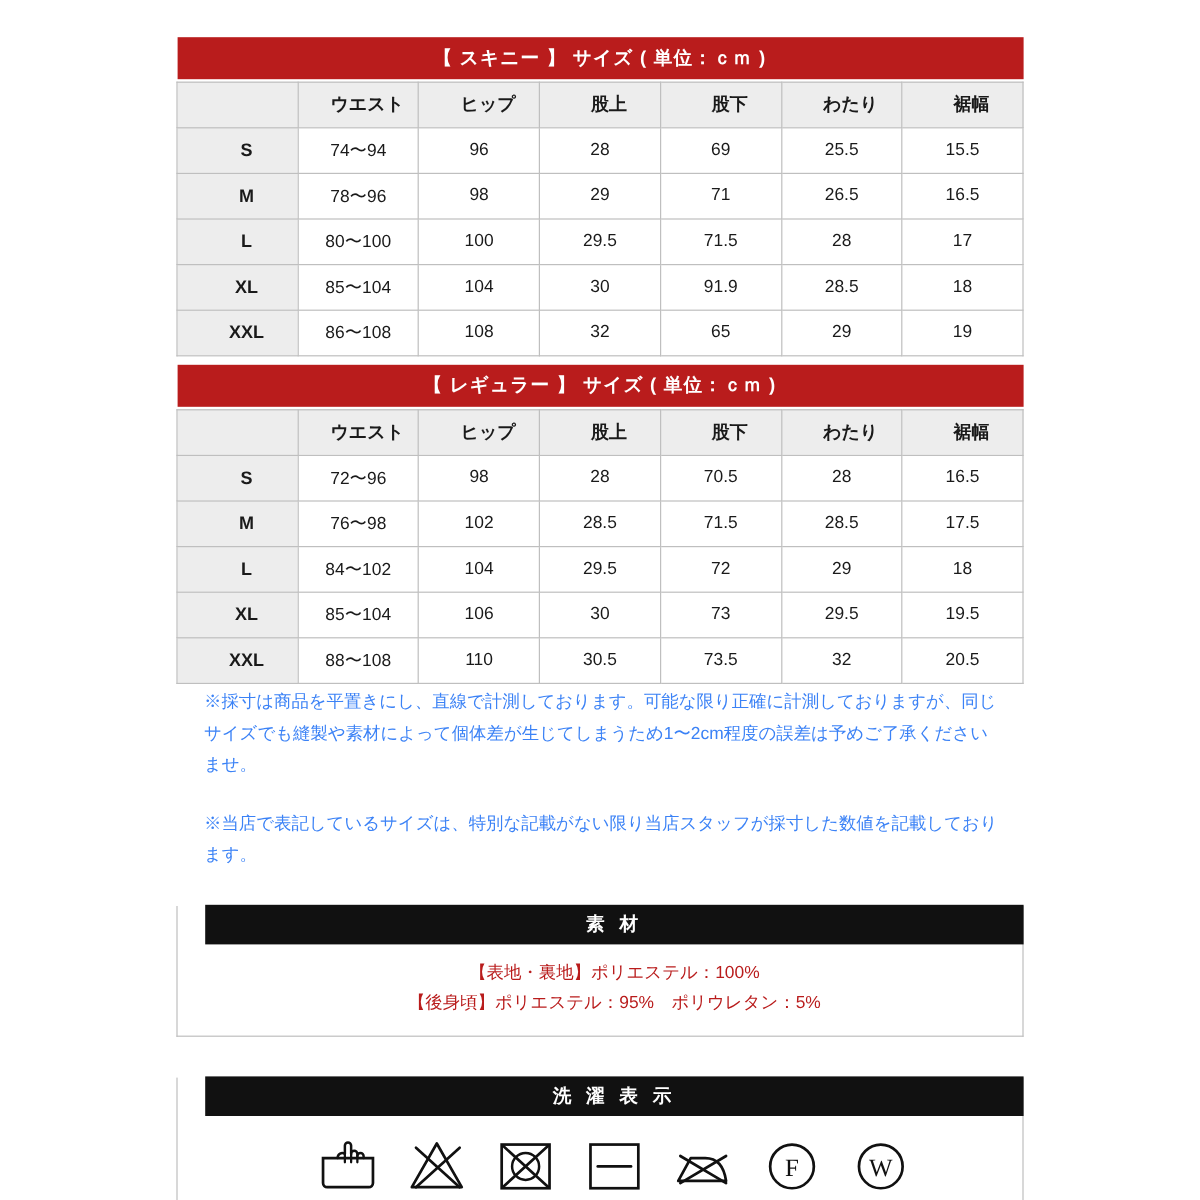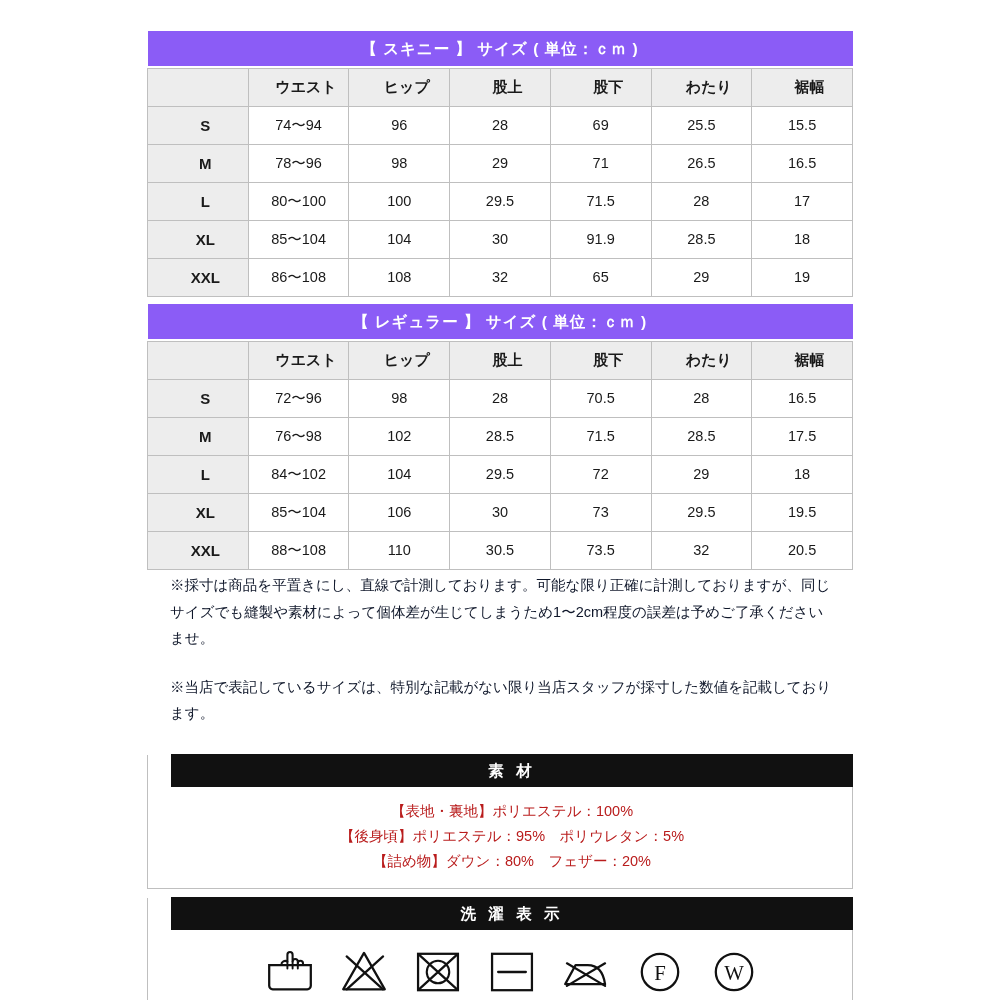--- a/index.html
+++ b/index.html
@@ -28,21 +28,21 @@
     width: 706px;
     left: 147px;
     border-collapse: collapse;
     table-layout: fixed;
   }
   .size-table.skinny { top: 30px; }
   .size-table.regular { top: 303px; }
 
   .size-table caption,
   .tbl-title {
-    background: #8b5cf6;
+    background: #b91c1c;
     color: #ffffff;
     font-size: 15.5px;
     font-weight: bold;
     letter-spacing: 1px;
     text-align: center;
     padding: 9px 0 10px;
     box-sizing: border-box;
     height: 35px;
     line-height: 17px;
   }
@@ -75,21 +75,21 @@
   }
 
   
   .notes {
     position: absolute;
     left: 170px;
     top: 572px;
     width: 668px;
     font-size: 14.5px;
     line-height: 26.5px;
-    color: #0f172a;
+    color: #3b82f6;
   }
   .notes p {
     margin: 0 0 22px 0;
     text-indent: 0;
   }
   .notes p:last-child { margin-bottom: 0; }
 
   
   .block {
     position: absolute;
@@ -273,21 +273,20 @@
   <div class="notes">
     <p>※採寸は商品を平置きにし、直線で計測しております。可能な限り正確に計測しておりますが、同じサイズでも縫製や素材によって個体差が生じてしまうため1〜2cm程度の誤差は予めご了承くださいませ。</p>
     <p>※当店で表記しているサイズは、特別な記載がない限り当店スタッフが採寸した数値を記載しております。</p>
   </div>
 
   <div class="block material">
     <div class="block-head">素 材</div>
     <div class="material-body">
       <div>【表地・裏地】ポリエステル：100%</div>
       <div>【後身頃】ポリエステル：95%　ポリウレタン：5%</div>
-      <div>【詰め物】ダウン：80%　フェザー：20%</div>
     </div>
   </div>
 
   <div class="block wash">
     <div class="block-head">洗 濯 表 示</div>
     <div class="wash-body">
 
       <svg class="wash-icon" viewBox="0 0 60 60">
         <path d="M6 22 H54 V46 a4 4 0 0 1 -4 4 H10 a4 4 0 0 1 -4 -4 Z" fill="none" stroke="#111" stroke-width="2.6"></path>
         <path d="M20 22 C20 18 24 16 27 18 L27 10 a3 3 0 0 1 6 0 L33 18 a3 3 0 0 1 6 0 L39 20 a3 3 0 0 1 6 0 L45 22" fill="none" stroke="#111" stroke-width="2.4" stroke-linejoin="round" stroke-linecap="round"></path>

